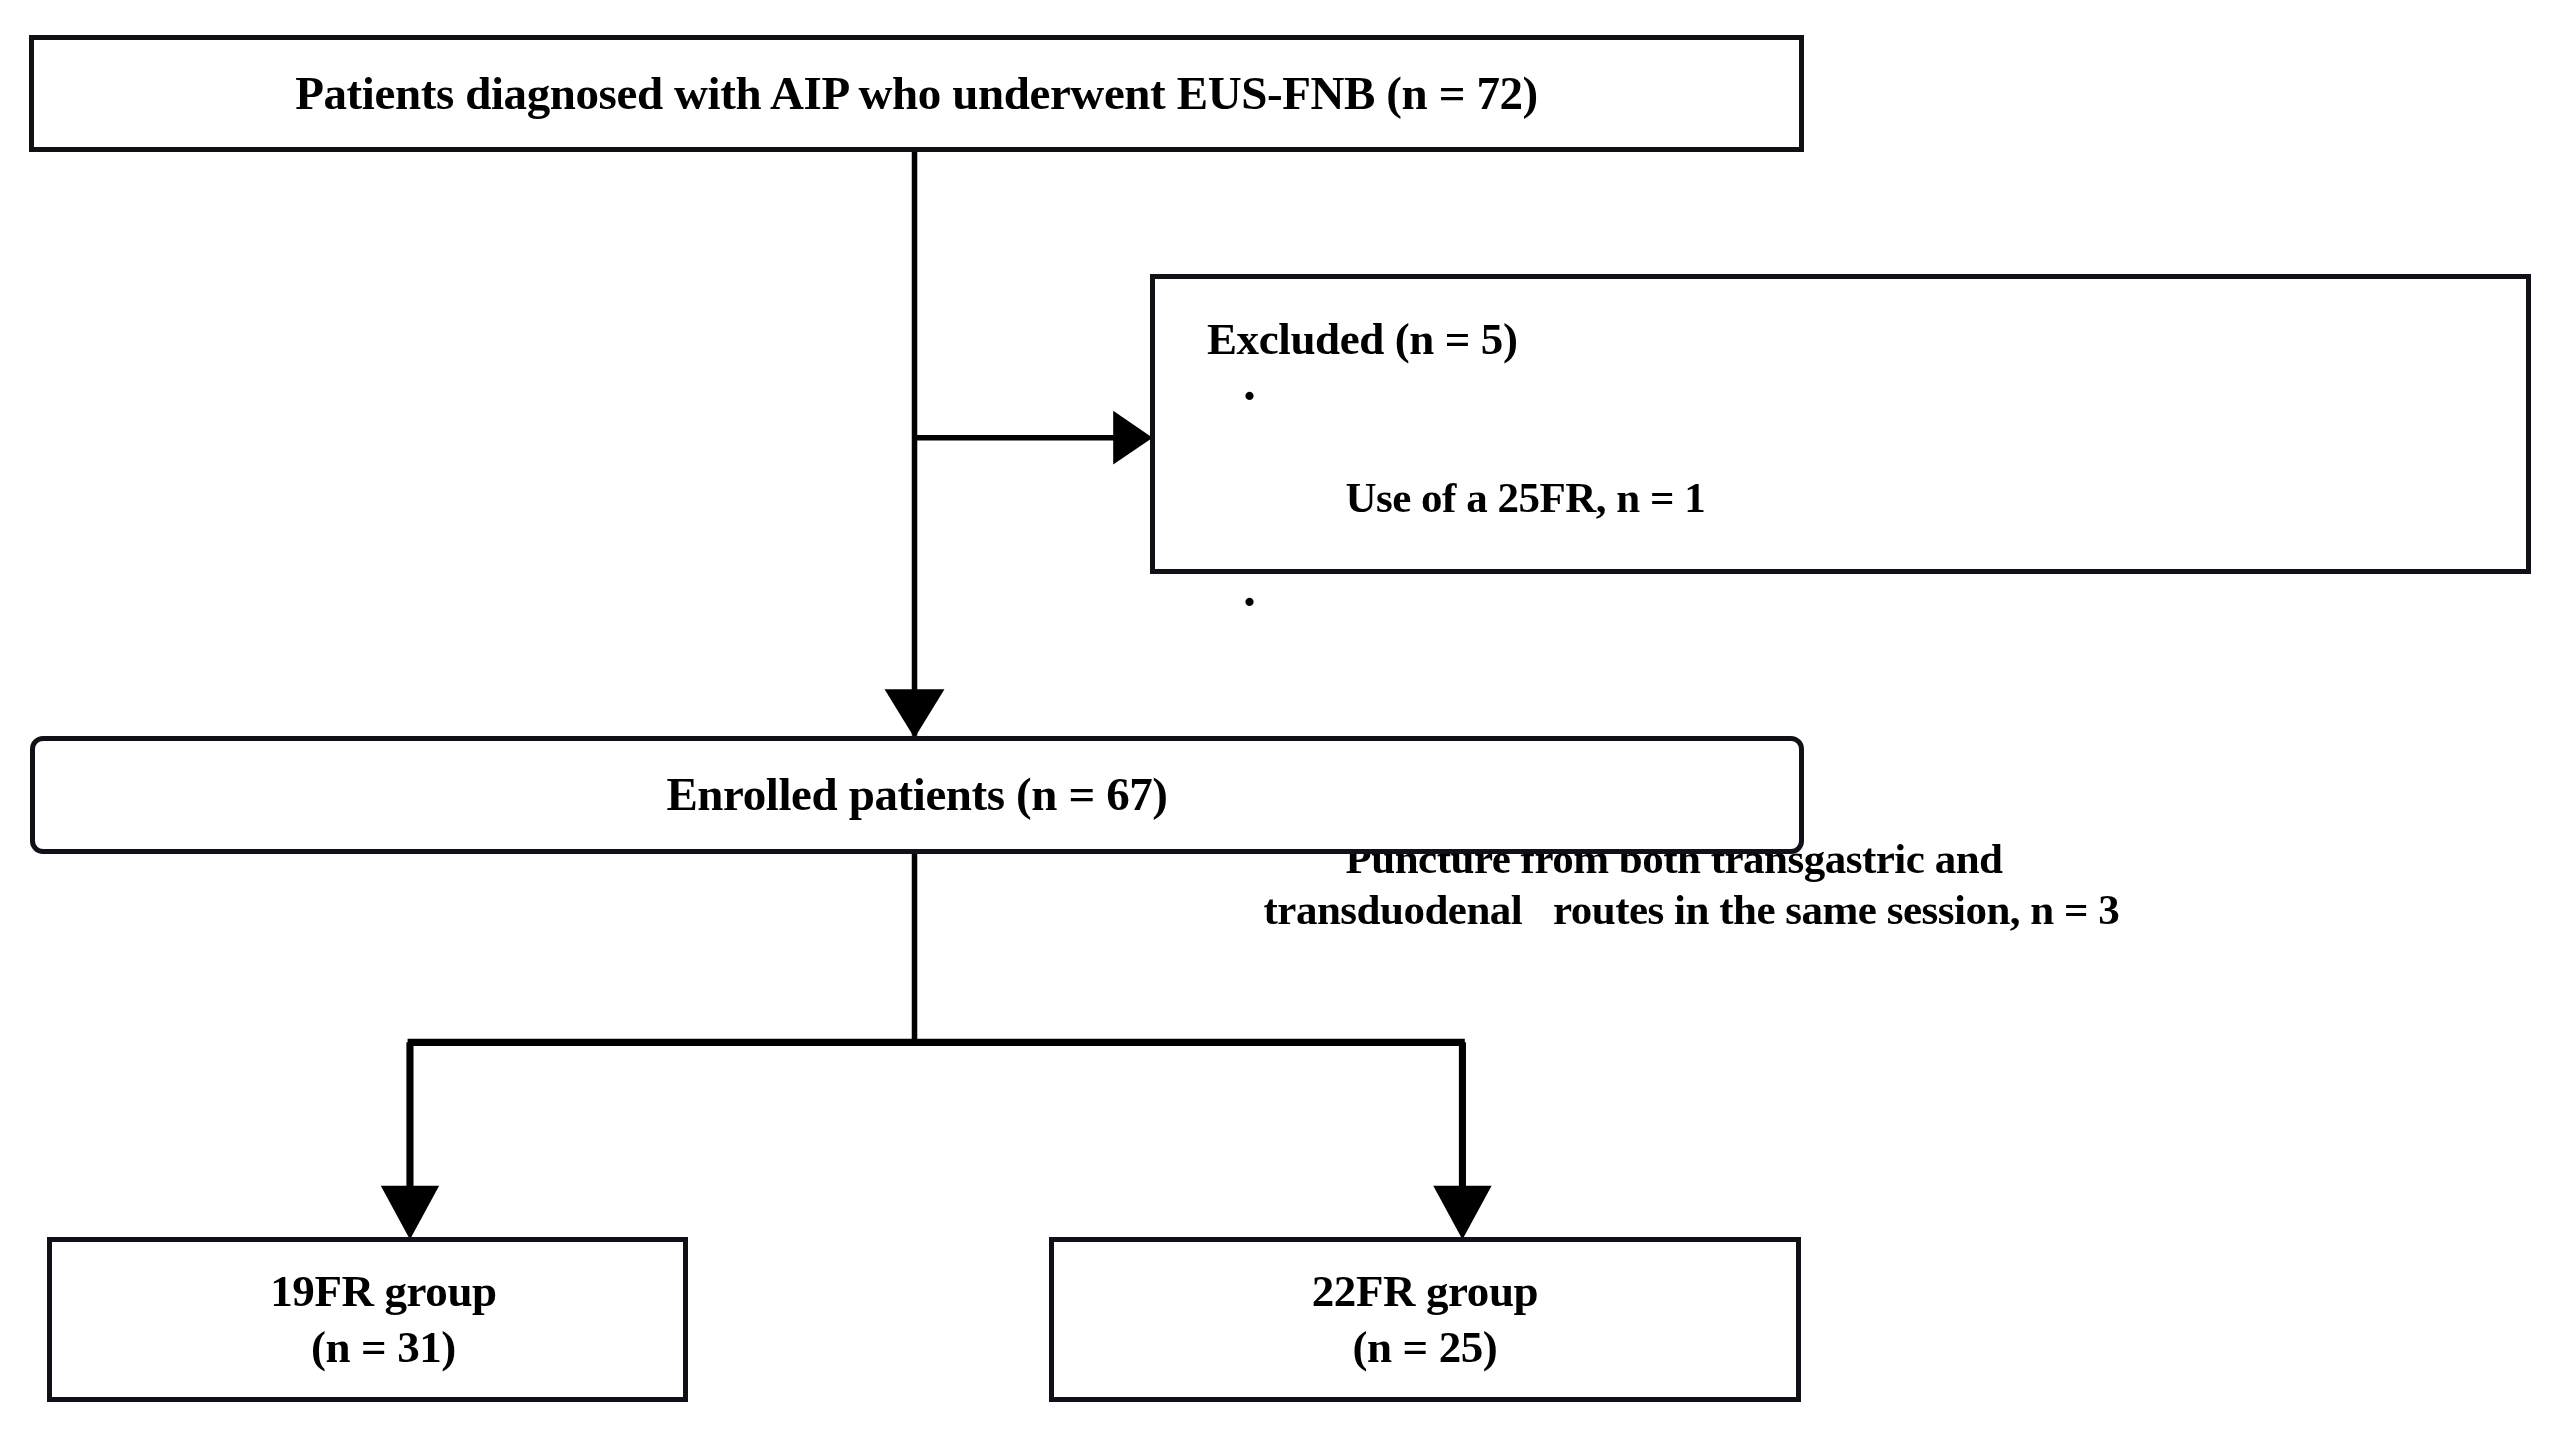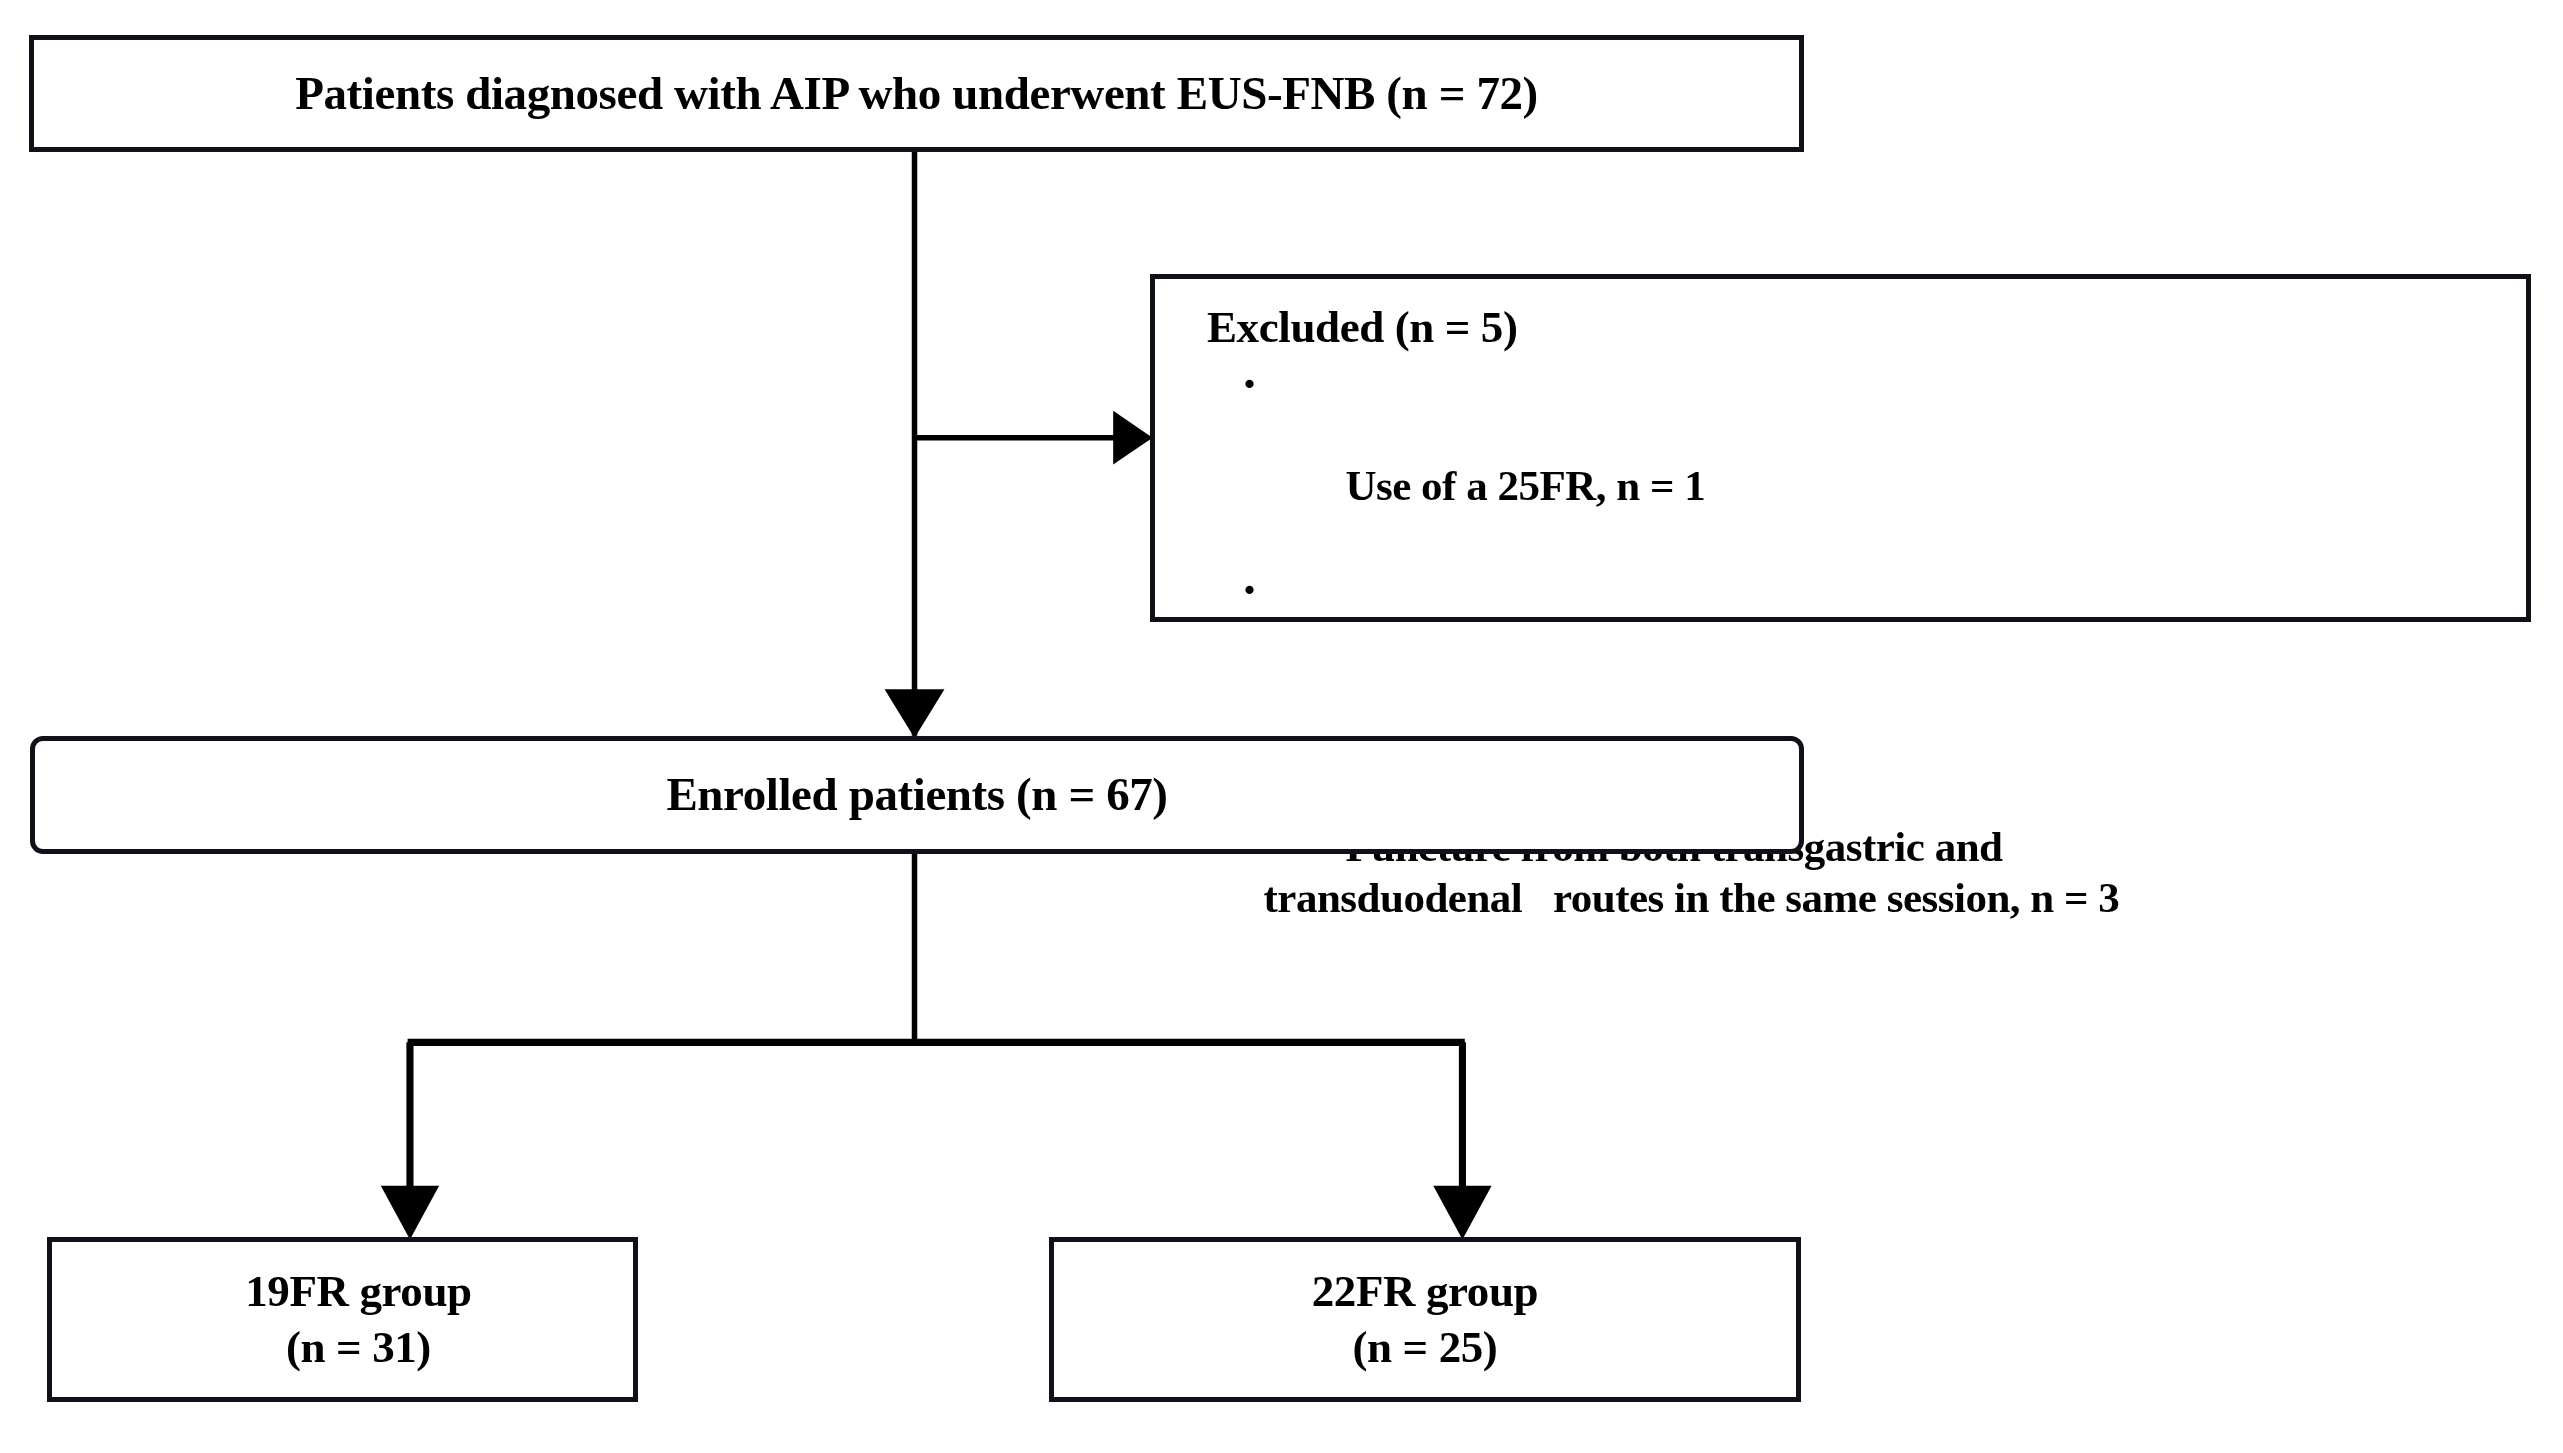--- a/index.html
+++ b/index.html
@@ -54,23 +54,23 @@
   #node-top .node-text {
     font-size: 47px;
     text-align: center;
   }
 
   
   #node-excluded {
     left: 1150px;
     top: 274px;
     width: 1381px;
-    height: 348px;
+    height: 300px;
     justify-content: flex-start;
-    padding: 23px 24px 0 52px;
+    padding: 35px 24px 0 52px;
   }
   #node-excluded .excl-title {
     font-size: 45px;
     font-weight: bold;
     color: #000;
     line-height: 1.12;
     letter-spacing: -0.4px;
   }
   .excl-list {
     list-style: none;
@@ -105,21 +105,21 @@
     border-radius: 13px;
   }
   #node-enrolled .node-text {
     font-size: 47px;
   }
 
   
   #node-group-19fr {
     left: 47px;
     top: 1237px;
-    width: 591px;
+    width: 641px;
     height: 165px;
     padding-left: 32px;
   }
   #node-group-22fr {
     left: 1049px;
     top: 1237px;
     width: 752px;
     height: 165px;
   }
   .group-line {

